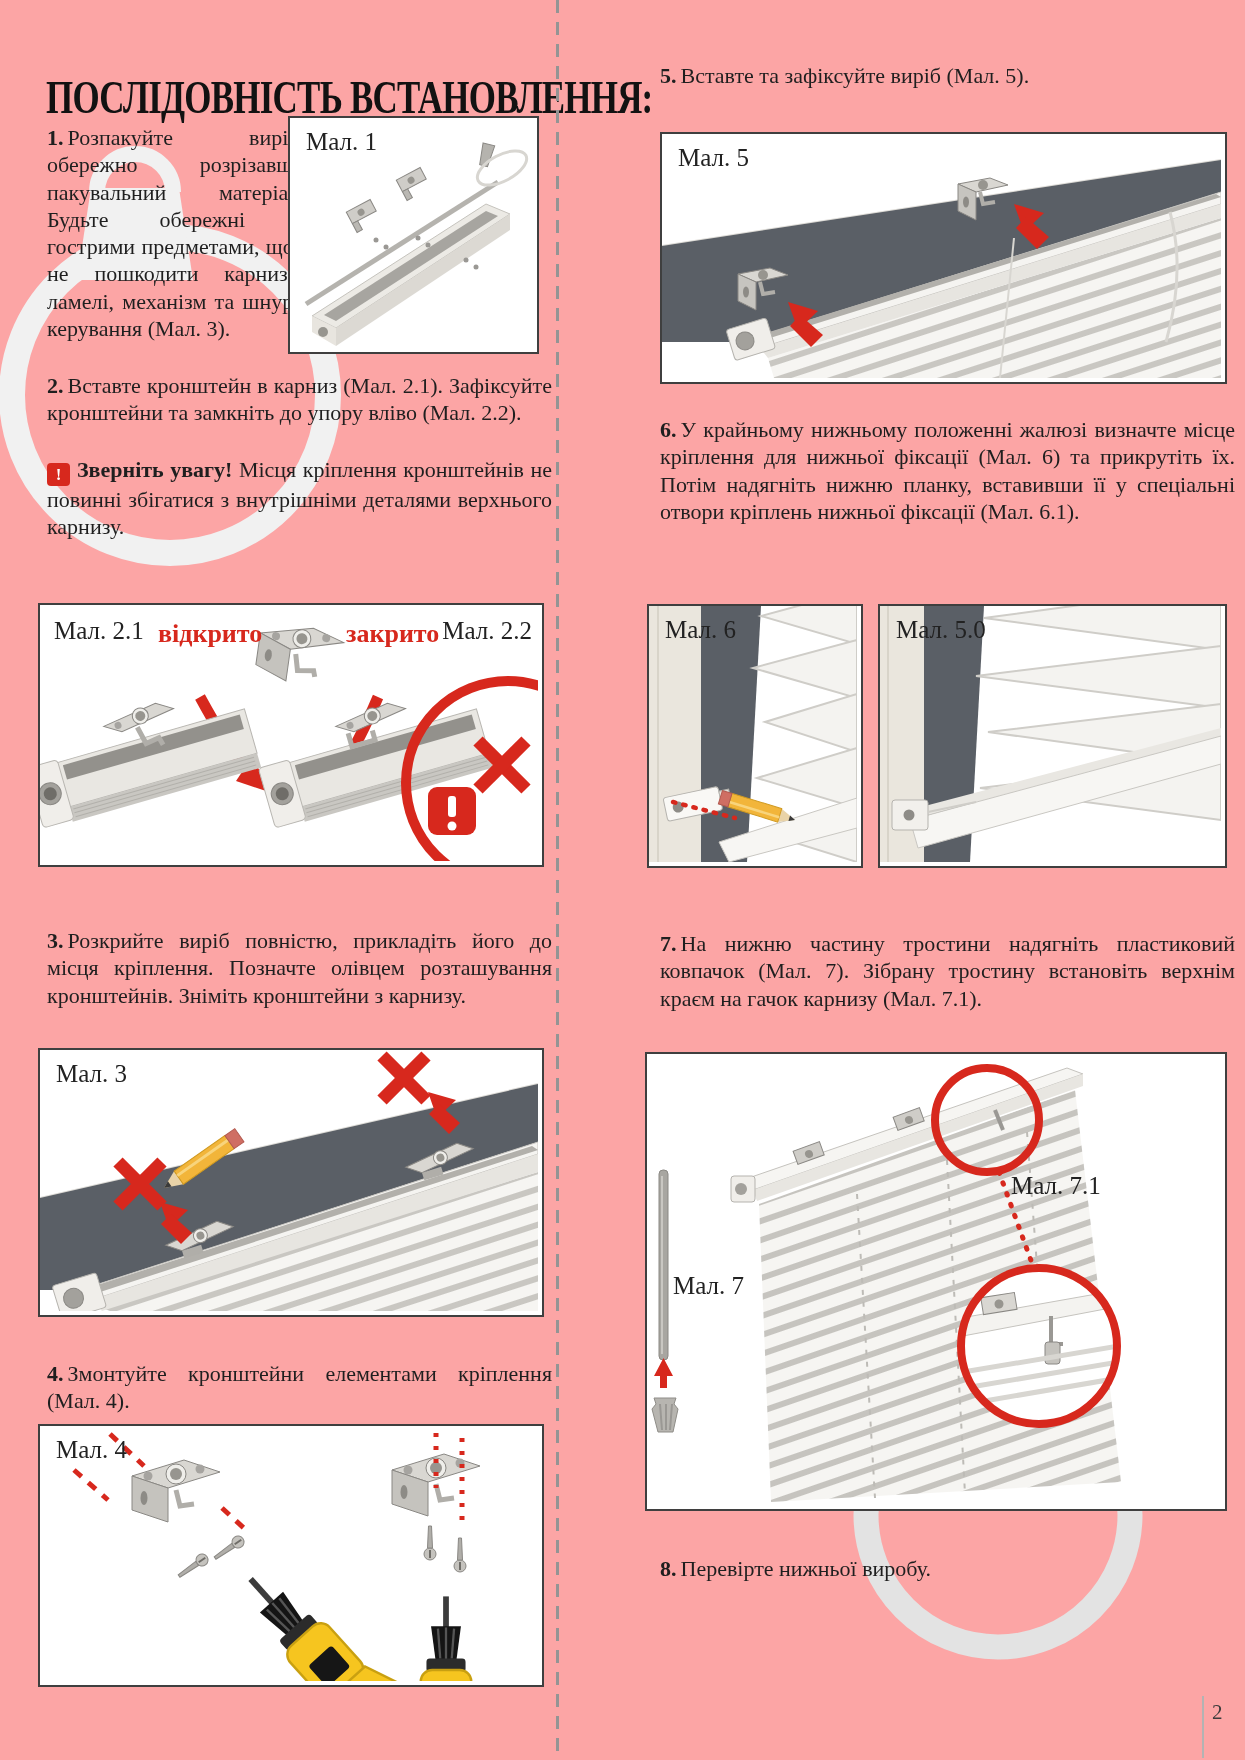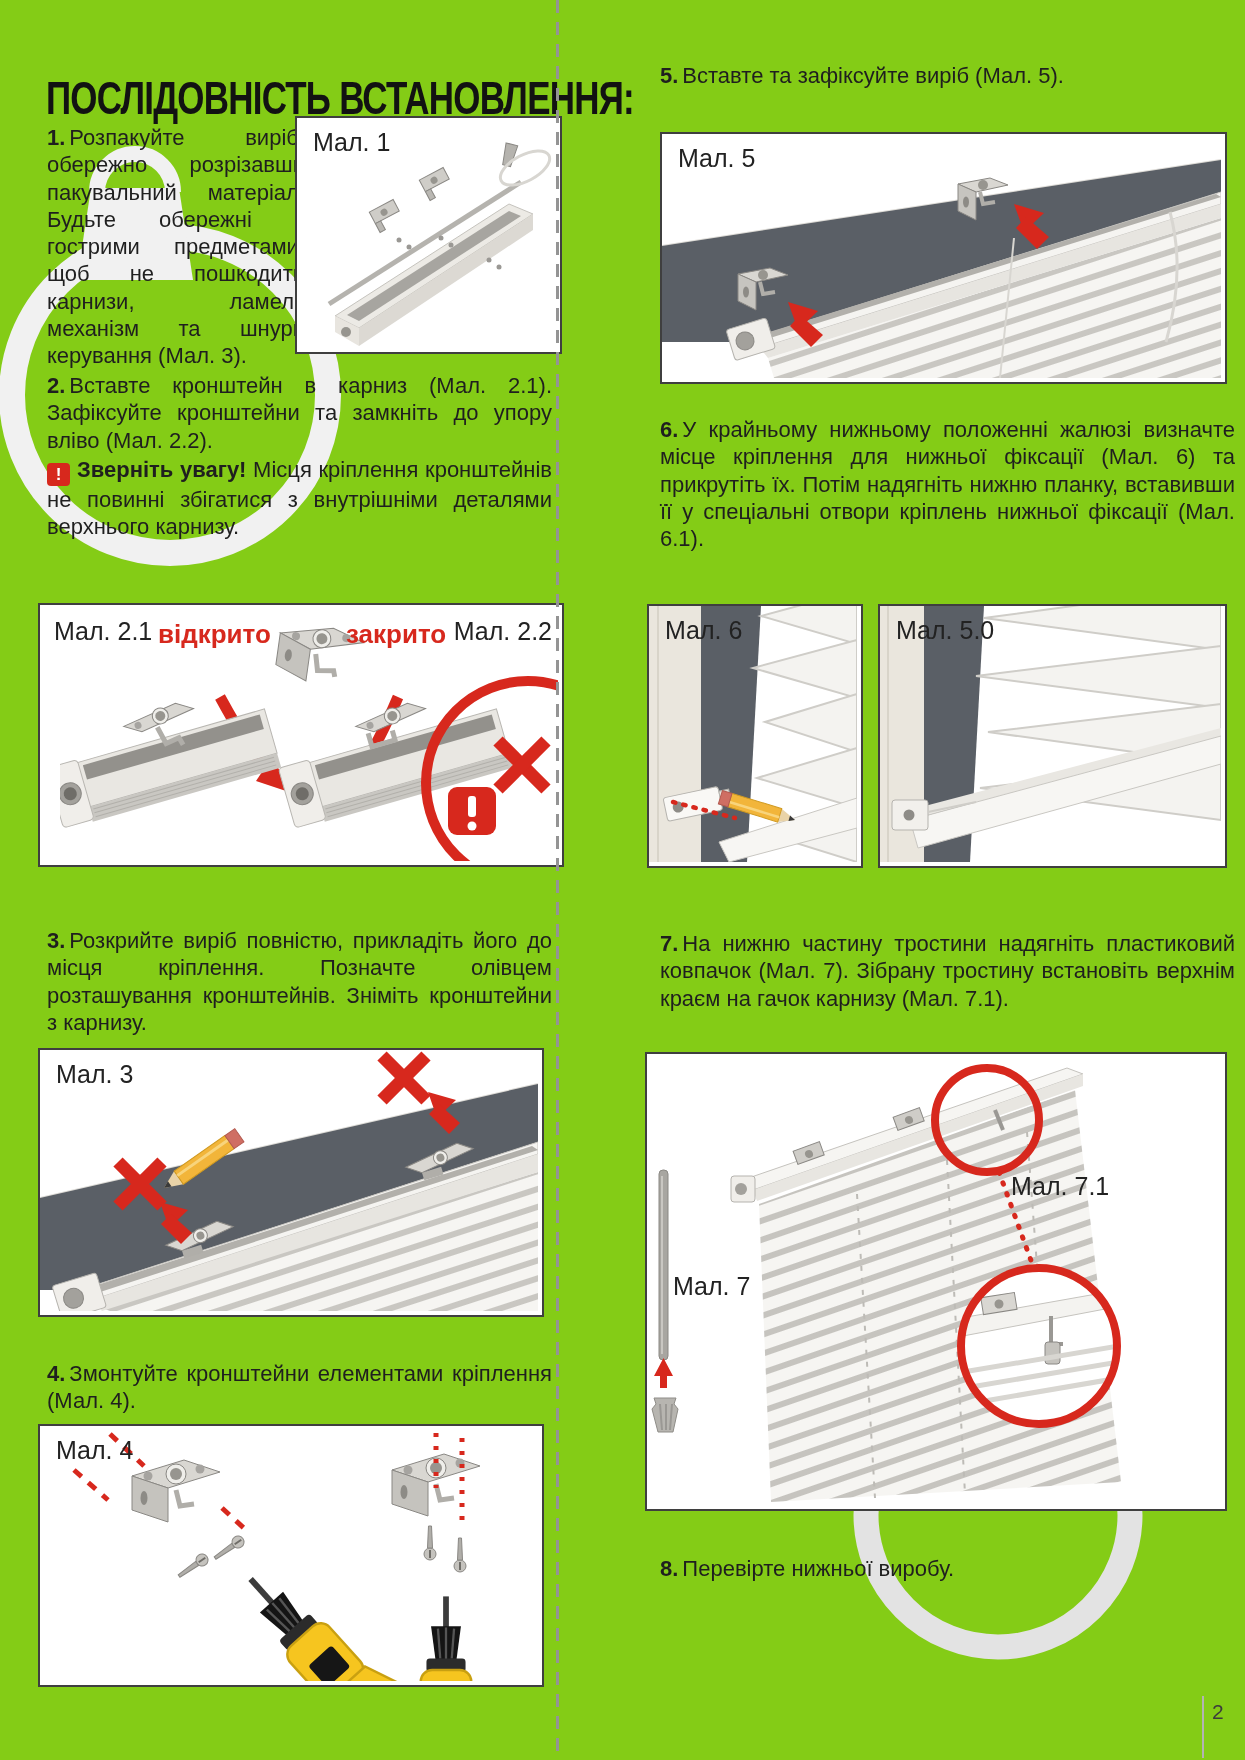--- a/index.html
+++ b/index.html
@@ -1,17 +1,17 @@
 <!DOCTYPE html>
 <html><head>
 <meta charset="utf-8">
 <style>
   html,body{margin:0;padding:0;background:#ffffff;}
-  .page{position:relative;width:1245px;height:1760px;background:#84cc16;overflow:hidden;
-        font-family:Liberation Sans, sans-serif;color:#1f1f1f;}
+  .page{position:relative;width:1245px;height:1760px;background:#fca5a5;overflow:hidden;
+        font-family:Liberation Serif, serif;color:#1f1f1f;}
   .wm{position:absolute;z-index:0;}
   .title{position:absolute;left:46px;top:40px;font-size:46px;font-weight:bold;letter-spacing:-1px;
          white-space:nowrap;transform:scaleX(0.76);transform-origin:left top;color:#121212;}
   .step{position:absolute;font-size:22px;line-height:1.24;text-align:justify;color:#1f1f1f;margin:12px;}
   .step .num{font-weight:bold;padding-right:4px;}
   .warnicon{display:inline-block;width:23px;height:23px;background:#d7281d;border-radius:4px;
             color:#fff;font-weight:bold;text-align:center;line-height:23px;font-size:17px;
             vertical-align:-3px;margin-right:7px;}
   .warntitle{font-weight:bold;}
   .figure{position:absolute;background:#fff;border:2px solid #3f3f3f;overflow:hidden;}
@@ -46,21 +46,21 @@
       </g>
     </svg>
   </div>
 
   <div class="divider"></div>
 
   <h1 class="title">ПОСЛІДОВНІСТЬ ВСТАНОВЛЕННЯ:</h1>
 
   <p class="step" style="left:35px;top:112px;width:258px;"><span class="num">1.</span><span>Розпакуйте виріб, обережно розрізавши пакувальний матеріал. Будьте обережні з гострими предметами, щоб не пошкодити карнизи, ламелі, механізм та шнури керування (Мал. 3).</span></p>
 
-  <div class="figure" style="left:295px;top:116px;width:247px;height:234px;padding-left:16px;">
+  <div class="figure" style="left:288px;top:116px;width:247px;height:234px;">
     <span class="figlabel">Мал. 1</span>
     <svg width="247" height="234" viewBox="0 0 247 234">
       <line x1="16" y1="186" x2="208" y2="64" stroke="#b5b3ae" stroke-width="5"></line>
       <polygon points="22,198 196,86 220,96 46,210" fill="#eceae5" stroke="#c5c3bd"></polygon>
       <polygon points="34,197 196,93 208,98 46,203" fill="#a7a5a0"></polygon>
       <polygon points="46,210 220,96 220,112 46,228" fill="#dcd9d3"></polygon>
       <polygon points="22,198 46,210 46,228 22,214" fill="#e8e5df"></polygon>
       <circle cx="33" cy="214" r="5" fill="#97958f"></circle>
       <g transform="translate(72,96) rotate(-28)">
         <rect x="-13" y="-9" width="27" height="13" fill="#cfcdc8" stroke="#8a8884"></rect>
@@ -83,21 +83,21 @@
           <circle cx="96" cy="129" r="2.5"></circle>
         <circle cx="176" cy="142" r="2.5"></circle>
           <circle cx="186" cy="149" r="2.5"></circle>
       </g>
     </svg>
   </div>
 
   <p class="step" style="left:35px;top:360px;width:505px;"><span class="num">2.</span><span>Вставте кронштейн в карниз (Мал. 2.1). Зафіксуйте кронштейни та замкніть до упору вліво (Мал. 2.2).</span></p>
   <p class="step" style="left:35px;top:444px;width:505px;"><span class="warnicon">!</span><span class="warntitle">Зверніть увагу!</span> <span>Місця кріплення кронштейнів не повинні збігатися з внутрішніми деталями верхнього карнизу.</span></p>
 
-  <div class="figure" style="left:38px;top:603px;width:502px;height:260px;padding-left:20px;">
+  <div class="figure" style="left:38px;top:603px;width:502px;height:260px;">
     <span class="figlabel" style="left:14px;top:12px;">Мал. 2.1</span>
     <span class="statelabel" style="left:118px;top:14px;">відкрито</span>
     <span class="statelabel" style="left:306px;top:14px;">закрито</span>
     <span class="figlabel" style="left:auto;right:10px;top:12px;">Мал. 2.2</span>
     <svg width="498" height="256" viewBox="0 0 498 256">
 
       <g transform="translate(222,16) rotate(8)">
         <polygon points="0,12 52,0 84,10 32,24" fill="#d9d7d2" stroke="#8a8884"></polygon>
         <circle cx="42" cy="12" r="9" fill="#efeeea" stroke="#8a8884"></circle>
           <circle cx="42" cy="12" r="5.5" fill="#97958f"></circle>

